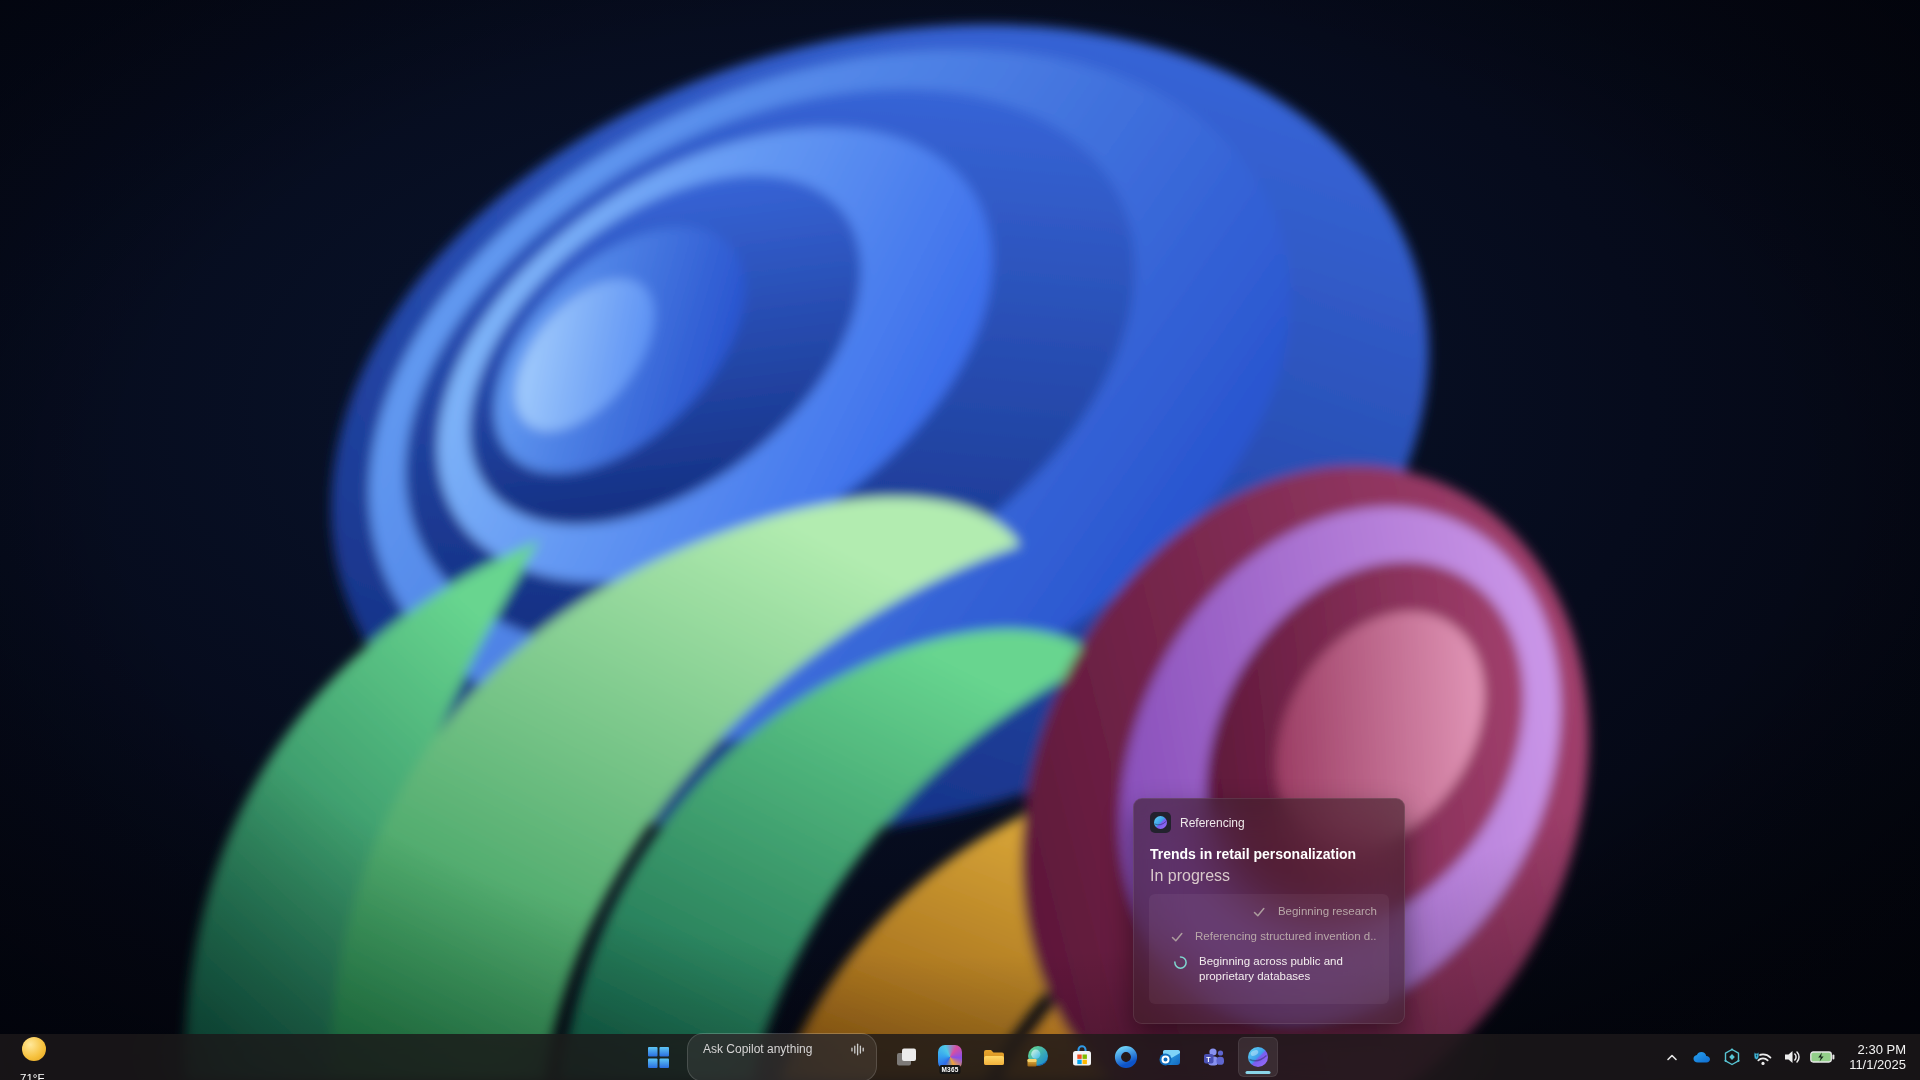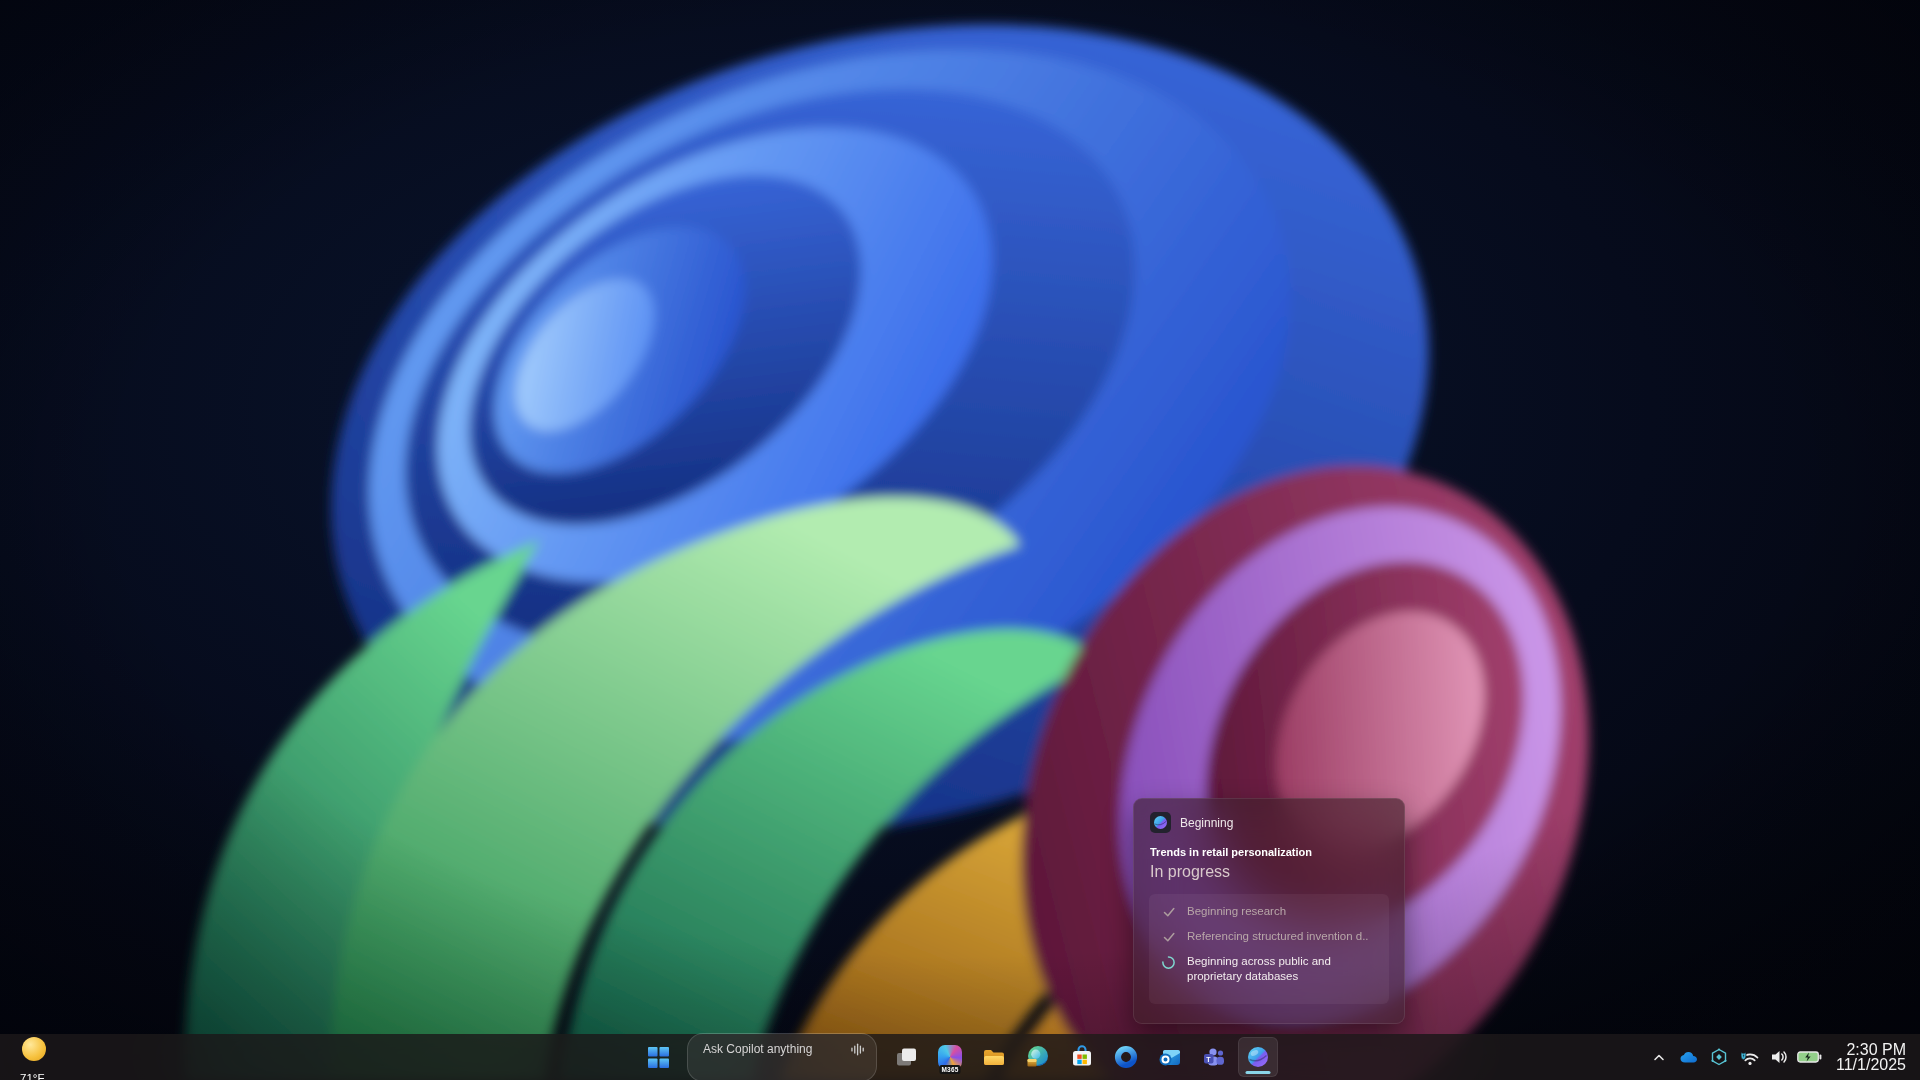--- a/index.html
+++ b/index.html
@@ -9,25 +9,25 @@
 
   
   .toast{position:absolute;left:1133px;top:798px;width:272px;height:226px;box-sizing:border-box;
     border-radius:9px;padding:13px 16px;color:#fff;z-index:5;
     background:rgba(56,33,38,.62);border:1px solid rgba(255,255,255,.09);
     backdrop-filter:blur(26px) saturate(130%);-webkit-backdrop-filter:blur(26px) saturate(130%);
     box-shadow:0 14px 30px rgba(0,0,0,.45);}
   .toast-header{display:flex;align-items:center;gap:9px;height:21px;}
   .res-badge{width:21px;height:21px;border-radius:5px;background:#23222e;display:grid;place-items:center;flex:none;}
   .toast-app{font-size:12px;color:#efe9ea;}
-  .toast-title{margin-top:13px;font-size:11px;font-weight:700;color:#fff;white-space:nowrap;overflow:hidden;}
+  .toast-title{margin-top:13px;font-size:14px;font-weight:700;color:#fff;white-space:nowrap;overflow:hidden;}
   .toast-status{margin-top:5px;font-size:16px;color:#d9c9cb;}
   .toast-card{position:absolute;left:15px;right:15px;top:95px;height:110px;box-sizing:border-box;
     border-radius:6px;background:rgba(255,255,255,.05);padding:10px 12px;}
-  .step{display:flex;align-items:flex-start;gap:11px;margin-bottom:9px;font-size:11.5px;line-height:15px;color:#b8a7a8;}
+  .step{display:flex;align-items:flex-start;gap:11px;margin-bottom:9px;font-size:11.5px;line-height:15px;color:#b8a7a8;justify-content:flex-end;}
   .step:last-child{margin-bottom:0;}
   .step .sicon{width:15px;height:16px;flex:none;display:grid;place-items:center;}
   .step .step-label.ellip{white-space:nowrap;overflow:hidden;max-width:182px;}
   .step.active{color:#f3edee;}
   .step.active .step-label{max-width:178px;}
 
   
   .taskbar{position:absolute;left:0;right:0;bottom:0;height:46px;z-index:10;
     background:rgba(28,25,26,.82);backdrop-filter:blur(34px) saturate(120%);
     -webkit-backdrop-filter:blur(34px) saturate(120%);}
@@ -49,21 +49,21 @@
     background:rgba(255,255,255,.07);border:1px solid rgba(255,255,255,.15);padding:0 11px 16px 15px;}
   .searchbox .ph{flex:1;font-size:12px;color:#d6d4d4;white-space:nowrap;overflow:hidden;}
   .m365badge{position:absolute;left:50%;transform:translateX(-50%);bottom:3px;background:#141414;color:#fff;
     font-size:6.5px;font-weight:700;line-height:9px;padding:0 2px;border-radius:2px;letter-spacing:.2px;}
   .m365core{width:24px;height:24px;border-radius:7px;
     background:conic-gradient(from 215deg,#2f6ae8,#35a3f0,#4ec9e8,#d94fa0,#8a4fe8,#f0a43a,#2f6ae8);}
   .tbadge{position:absolute;left:9px;top:17px;width:11px;text-align:center;font-size:7px;font-weight:700;color:#fff;line-height:11px;}
 
   .tray{position:absolute;right:6px;top:3px;height:40px;display:flex;align-items:center;}
   .tray .tb-btn{width:30px;margin:0;}
-  .clock{margin-left:4px;padding:0 8px;text-align:right;font-size:16px;line-height:15px;color:#f2f2f2;cursor:default;}
+  .clock{margin-left:4px;padding:0 8px;text-align:right;font-size:13px;line-height:15px;color:#f2f2f2;cursor:default;}
 </style>
 </head>
 <body>
 
 <div class="screen">
 
   <svg class="wallpaper" viewBox="0 0 1920 1080" preserveAspectRatio="none">
     <defs>
       <radialGradient id="bg" cx="42%" cy="38%" r="80%">
         <stop offset="0%" stop-color="#0a1630"></stop>
@@ -157,21 +157,21 @@
             <stop offset="0" stop-color="#62d8f5"></stop>
                 <stop offset=".48" stop-color="#3fa0ea"></stop>
             <stop offset=".56" stop-color="#7a5cf0"></stop>
                 <stop offset="1" stop-color="#9d6ef5"></stop>
           </linearGradient>
             </defs>
           <circle cx="6.5" cy="6.5" r="6.5" fill="url(#resg2)"></circle>
           <path d="M1 8 Q6.5 10.5 12 5.5" stroke="rgba(25,25,50,.45)" stroke-width="1" fill="none"></path>
         </svg>
       </span>
-      <span class="toast-app">Beginning</span>
+      <span class="toast-app">Referencing</span>
     </div>
     <div class="toast-title">Trends in retail personalization</div>
     <div class="toast-status">In progress</div>
 
     <div class="toast-card">
       <div class="step done">
         <span class="sicon">
           <svg width="14" height="14" viewBox="0 0 14 14">
               <path d="M2.5 7.5 L5.8 10.8 L11.8 3.5" stroke="#ad9d9e" stroke-width="1.5" fill="none" stroke-linecap="round" stroke-linejoin="round"></path>
             </svg>

